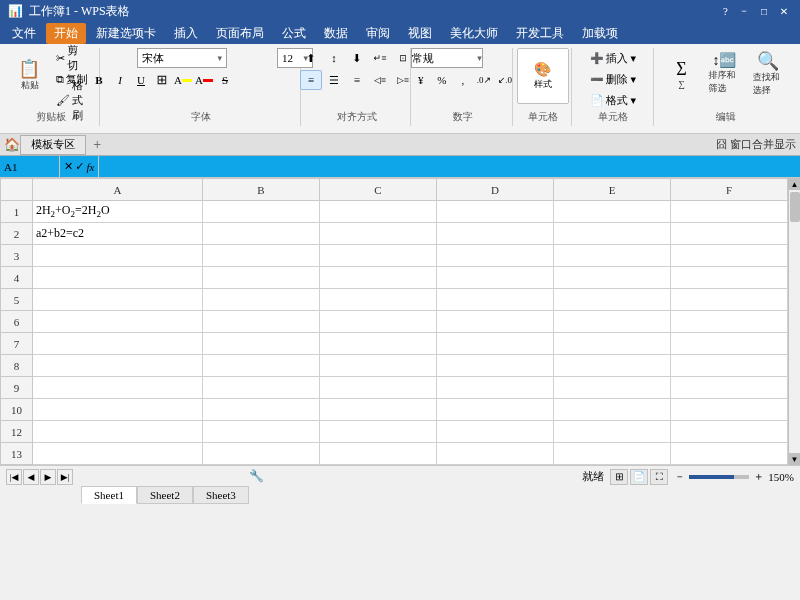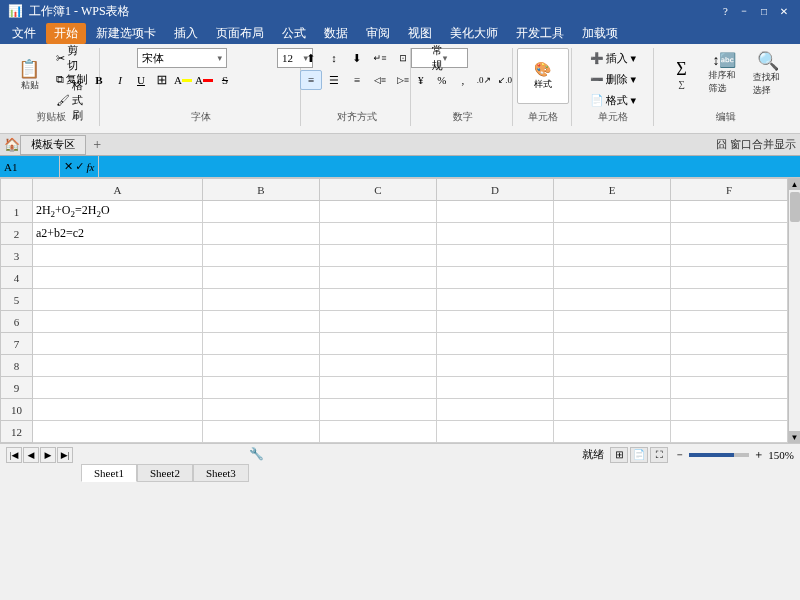--- a/index.html
+++ b/index.html
@@ -176,28 +176,28 @@
 
     
     .number-area {
       display: flex;
       flex-direction: column;
       gap: 2px;
     }
     .number-dropdown {
       border: 1px solid #a0a0a0;
       background: white;
-      padding: 1px 20px;
+      padding: 1px 0;
       font-size: 11px;
       height: 20px;
       display: flex;
       align-items: center;
       justify-content: space-between;
       cursor: pointer;
-      width: 57px;
+      width: 72px;
     }
     .number-btns {
       display: flex;
       align-items: center;
       gap: 1px;
     }
 
     
     .styles-large {
       display: flex;
@@ -704,20 +704,29 @@
         </tr>
         <tr>
           <td class="row-header">12</td>
           <td></td>
             <td></td>
             <td></td>
             <td></td>
             <td></td>
             <td></td>
         </tr>
+        <tr>
+          <td class="row-header">13</td>
+          <td></td>
+            <td></td>
+            <td></td>
+            <td></td>
+            <td></td>
+            <td></td>
+        </tr>
       </tbody>
     </table>
   </div>
 
   <div style="width:12px;background:#f0f0f0;border-left:1px solid #c0c0c0;display:flex;flex-direction:column;align-items:center;">
     <div style="width:12px;height:12px;background:#c0c0c0;display:flex;align-items:center;justify-content:center;font-size:8px;cursor:pointer;">▲</div>
     <div style="flex:1;">
       <div style="width:10px;height:30px;background:#c0c0c0;margin:2px auto;border-radius:2px;"></div>
     </div>
     <div style="width:12px;height:12px;background:#c0c0c0;display:flex;align-items:center;justify-content:center;font-size:8px;cursor:pointer;">▼</div>

